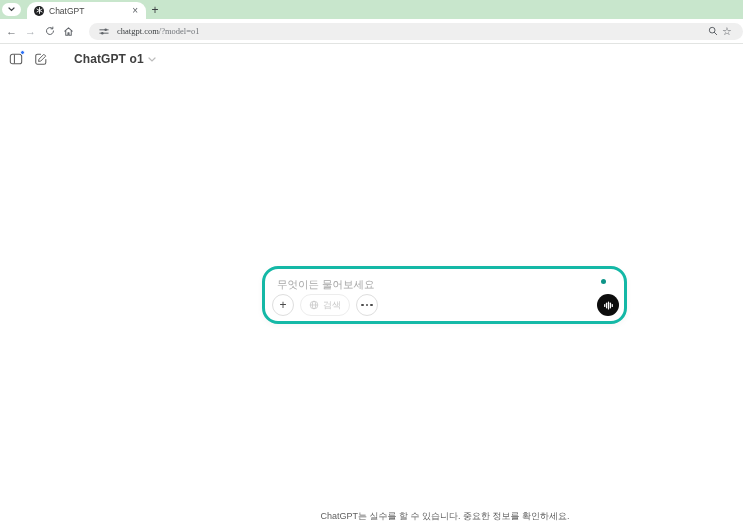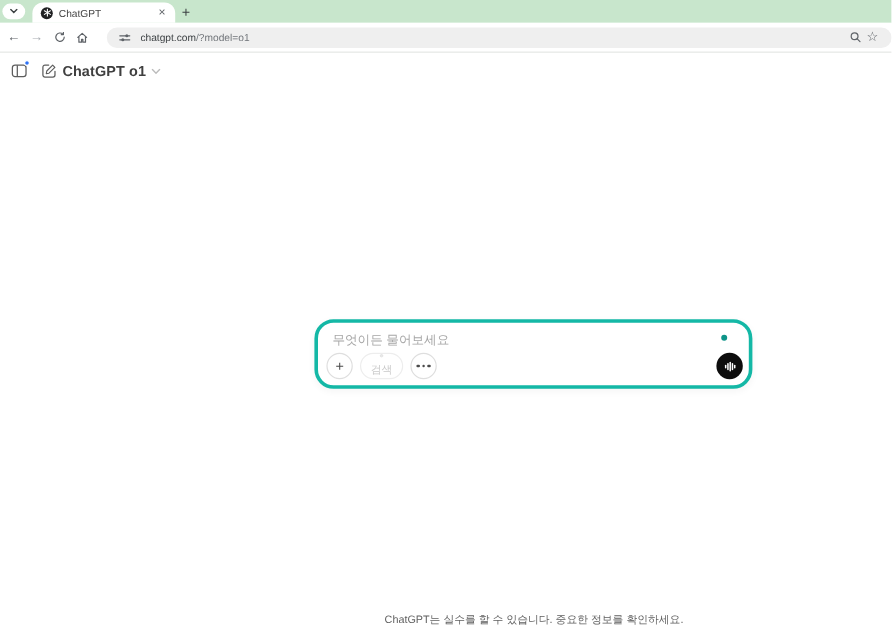--- a/index.html
+++ b/index.html
@@ -16,46 +16,46 @@
   .tab-close { font-size:10px; color:#5f6368; line-height:1; padding:1px 2px; cursor:default; }
   .new-tab { position:absolute; left:147px; top:2px; width:16px; height:16px; display:flex; align-items:center; justify-content:center; font-size:12px; color:#3c4043; }
 
   
   .toolbar { position:absolute; left:0; top:19px; width:743px; height:24px; background:#fff; display:flex; align-items:center; }
   .nav-btn { width:19px; height:19px; display:flex; align-items:center; justify-content:center; font-size:11px; color:#5f6368; flex:0 0 auto; }
   .nav-btn.back { margin-left:2px; }
   .nav-btn.fwd { color:#a9adb2; }
   .omnibox { margin-left:11px; width:657px; height:17px; background:#efefef; border-radius:9px; display:flex; align-items:center; padding:0 9px 0 8px; }
   .omnibox .url { font-size:8.5px; margin-left:6px; white-space:nowrap; }
-  .url .domain { color:#3c4043; }
-  .url .path { color:#72767b; }
+  .url .domain { color:#3c4043;font-family:Liberation Serif, serif; }
+  .url .path { color:#72767b;font-family:Liberation Serif, serif; }
   .omnibox .spacer { flex:1 1 auto; }
   .omni-icon { display:flex; align-items:center; justify-content:center; width:14px; height:14px; }
   .star-glyph { font-size:11px; color:#5f6368; line-height:1; }
   .chrome-divider { position:absolute; left:0; top:43px; width:743px; height:1px; background:#e2e4e2; }
 
   
   .page { position:absolute; left:0; top:44px; width:743px; height:481px; background:#fff; }
   .page-header { position:absolute; left:6px; top:5px; height:20px; display:flex; align-items:center; }
   .icon-btn { position:relative; width:20px; height:20px; display:flex; align-items:center; justify-content:center; }
   .notif-dot { position:absolute; right:1px; top:1px; width:5px; height:5px; border-radius:50%; background:#2e72f6; border:1px solid #fff; }
-  .model-switcher { display:flex; align-items:center; margin-left:1px; }
+  .model-switcher { display:flex; align-items:center; margin-left:23px; }
   .model-label { font-size:12px; font-weight:700; color:#3f3f3f; letter-spacing:0.1px; }
   .model-switcher svg { margin-left:4px; }
 
   .greeting { position:absolute; left:145px; width:596px; top:183px; text-align:center; font-size:18px; font-weight:700; color:#111; letter-spacing:0.2px; }
 
   
   .composer { position:absolute; left:262px; top:222px; width:365px; height:58px; background:#fff; border:3px solid #14b8a6; border-radius:16px; box-shadow:0 2px 6px rgba(0,0,0,0.04); }
   .composer-input { position:absolute; left:12px; top:7px; width:310px; height:16px; border:none; outline:none; font-size:10.5px; color:#0d0d0d; background:transparent; font-family:"Liberation Sans","DejaVu Sans",sans-serif; }
   .composer-input::placeholder { color:#a6a6a6; }
   .status-dot { position:absolute; left:336px; top:10px; width:5px; height:5px; border-radius:50%; background:#0d9488; }
   .composer-row { position:absolute; left:7px; bottom:5px; display:flex; align-items:center; gap:6px; }
   .circle-btn { width:22px; height:22px; border:1px solid #dedede; border-radius:50%; background:#fff; display:flex; align-items:center; justify-content:center; color:#4b4b4b; font-size:12px; line-height:1; }
-  .pill-btn { height:22px; border:1px solid #dedede; border-radius:11px; background:#fff; display:flex; align-items:center; gap:4px; padding:0 8px; font-size:9px; color:#3f3f3f; white-space:nowrap;flex-direction:column; }
+  .pill-btn { height:22px; border:1px solid #dedede; border-radius:11px; background:#fff; display:flex; align-items:center; gap:4px; padding:0 8px; font-size:9px; color:#3f3f3f; white-space:nowrap; }
   .pill-btn.disabled { border-color:#ededed; color:#c9c9c9; }
   .dots { display:flex; gap:2px; }
   .dots i { width:2.5px; height:2.5px; border-radius:50%; background:#4b4b4b; display:block; }
   .voice-btn { position:absolute; right:5px; bottom:5px; width:22px; height:22px; border-radius:50%; background:#0d0d0d; display:flex; align-items:center; justify-content:center; }
 
   .disclaimer { position:absolute; left:147px; width:596px; top:466px; text-align:center; font-size:9px; color:#5f5f5f; }
 </style>
 </head>
 <body>
 

